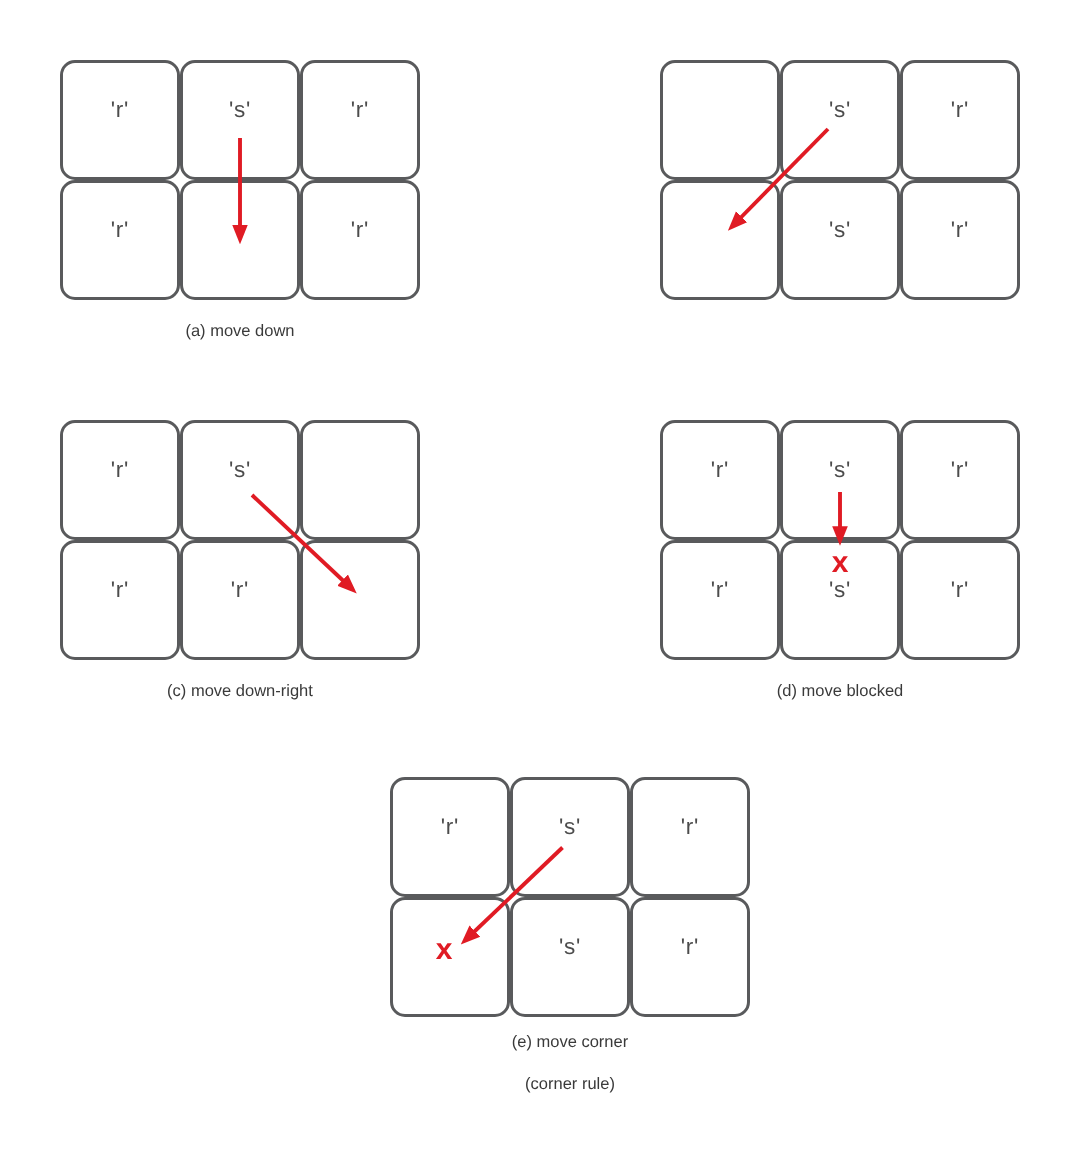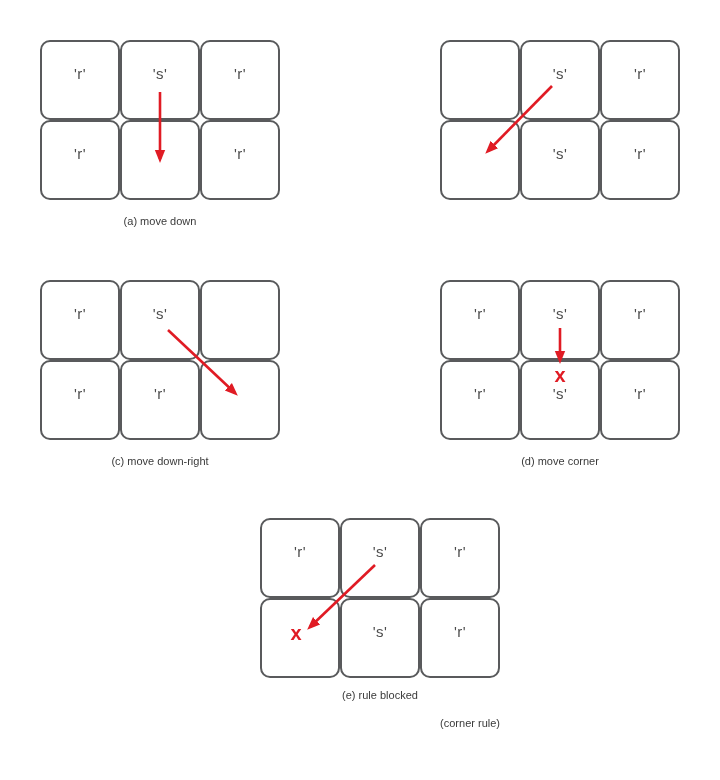--- a/index.html
+++ b/index.html
@@ -63,21 +63,20 @@
   .caption {
     width: 100%;
     text-align: center;
     font-size: 11px;
     line-height: 22px;
     color: #3a3a3a;
     margin-top: 10px;
   }
   .caption.second {
     margin-top: 0;
-    text-align: right;
   }
   .diagram-e .caption {
     margin-top: 6px;
   }
 </style>
 </head>
 <body>
 
 <div class="canvas">
 
@@ -151,38 +150,38 @@
       <svg class="arrow-overlay" viewBox="0 0 240 160">
         <defs>
           <marker id="ah-d" viewBox="0 0 10 10" refX="7" refY="5" markerWidth="5" markerHeight="5" orient="auto">
             <path d="M0,1 L10,5 L0,9 z" fill="#e01b24"></path>
           </marker>
         </defs>
         <line x1="120" y1="48" x2="120" y2="80" stroke="#e01b24" stroke-width="2.6" marker-end="url(#ah-d)"></line>
       </svg>
       <span class="x-mark" style="left:120px; top:96px;">x</span>
     </div>
-    <div class="caption">(d) move corner</div>
+    <div class="caption">(d) move blocked</div>
   </section>
 
   <section class="diagram diagram-e" style="left:260px; top:518px;">
     <div class="grid">
       <div class="cell">'r'</div>
       <div class="cell">'s'</div>
       <div class="cell">'r'</div>
       <div class="cell"></div>
       <div class="cell">'s'</div>
       <div class="cell">'r'</div>
       <svg class="arrow-overlay" viewBox="0 0 240 160">
         <defs>
           <marker id="ah-e" viewBox="0 0 10 10" refX="7" refY="5" markerWidth="5" markerHeight="5" orient="auto">
             <path d="M0,1 L10,5 L0,9 z" fill="#e01b24"></path>
           </marker>
         </defs>
         <line x1="115" y1="47" x2="50" y2="109" stroke="#e01b24" stroke-width="2.6" marker-end="url(#ah-e)"></line>
       </svg>
       <span class="x-mark" style="left:36px; top:116px;">x</span>
     </div>
-    <div class="caption">(e) rule blocked</div>
+    <div class="caption">(e) move corner</div>
     <div class="caption second">(corner rule)</div>
   </section>
 
 </div>
 
 </body></html>

